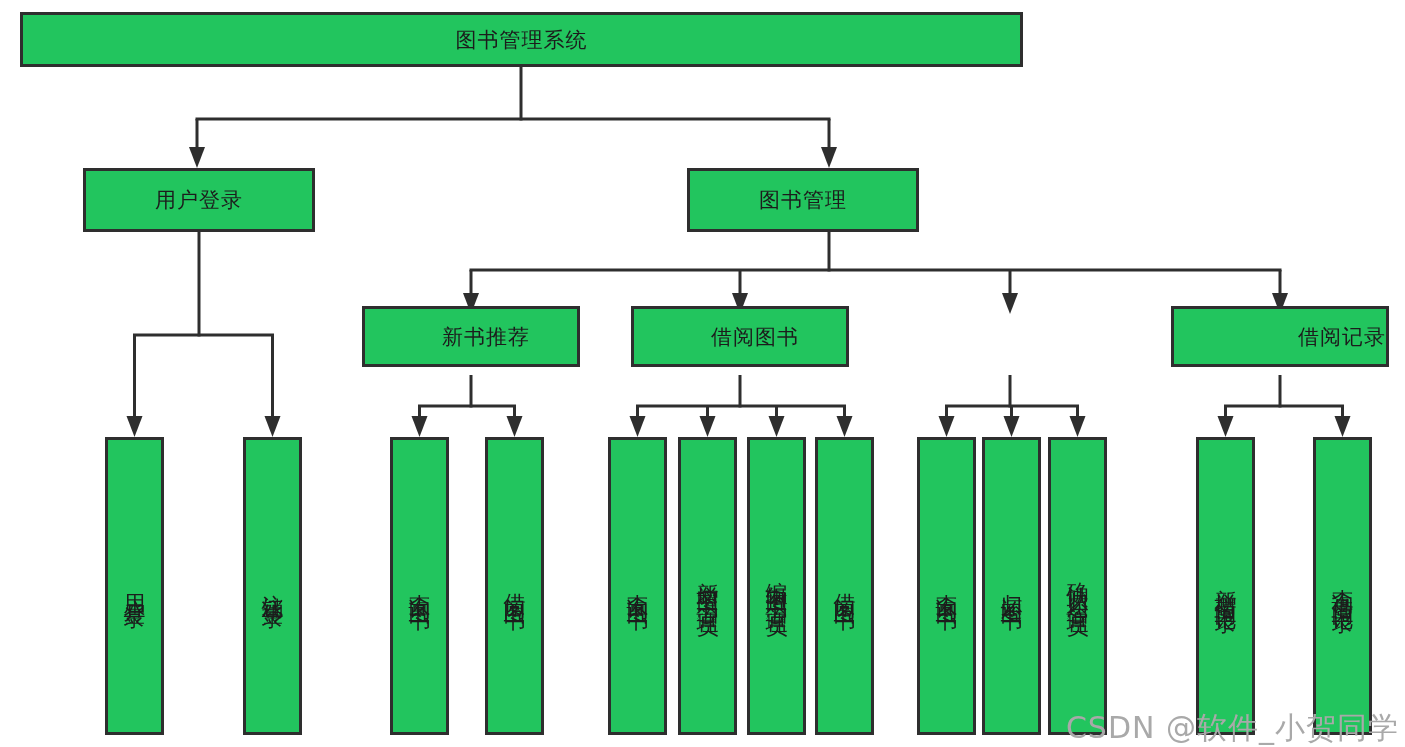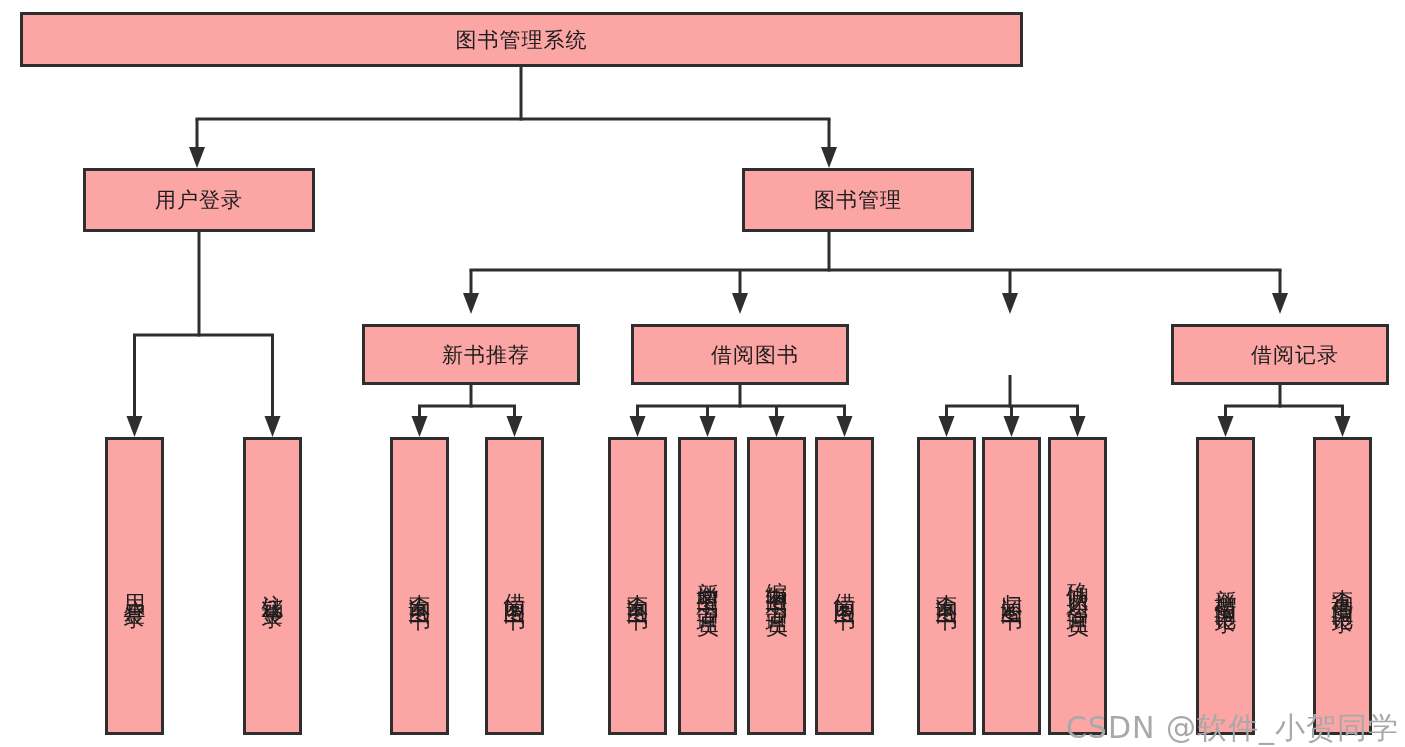--- a/index.html
+++ b/index.html
@@ -16,38 +16,38 @@
     font-family:"DejaVu Sans","Liberation Sans",sans-serif;
     overflow:hidden;
   }
   .connectors{position:absolute;left:0;top:0;width:1405px;height:747px;}
   .connectors line{stroke:var(--line);stroke-width:3;}
   .connectors polygon{fill:var(--line);stroke:none;}
   .box{
     position:absolute;
     box-sizing:border-box;
     border:3px solid var(--line);
-    background:#fca5a5;
+    background:#22c55e;
     display:flex;
     align-items:center;
     justify-content:center;
     color:var(--text);
   }
   .h-box{font-size:21px;letter-spacing:1px;white-space:nowrap;}
   .root-box{left:20px;top:12px;width:1003px;height:55px;}
   .v-box{
     width:59px;height:298px;top:437px;
     writing-mode:vertical-rl;
     text-orientation:mixed;
     font-size:22px;
     letter-spacing:5px;
     line-height:1;
   }
   .lvl2{width:232px;height:64px;top:168px;}
-  .lvl3{width:218px;height:61px;top:324px;padding-left:30px;}
+  .lvl3{width:218px;height:61px;top:306px;padding-left:30px;}
   .watermark{
     position:absolute;
     right:6px;top:708px;
     font-size:30px;
     letter-spacing:1px;
     color:var(--watermark);
     white-space:nowrap;
   }
 </style>
 </head>
@@ -117,31 +117,31 @@
     <polygon points="1334.5,416 1350.5,416 1342.5,437"></polygon>
   </svg>
 
   <div class="box h-box root-box">
     <span>图书管理系统</span>
   </div>
 
   <div class="box h-box lvl2" style="left:83px;">
     <span>用户登录</span>
   </div>
-  <div class="box h-box lvl2" style="left:742px;">
+  <div class="box h-box lvl2" style="left:687px;">
     <span>图书管理</span>
   </div>
 
   <div class="box h-box lvl3" style="left:362px;">
     <span>新书推荐</span>
   </div>
   <div class="box h-box lvl3" style="left:631px;">
     <span>借阅图书</span>
   </div>
-  <div class="box h-box lvl3" style="left:1171px;">
+  <div class="box h-box lvl3" style="left:1171px;justify-content:flex-end;">
     <span>借阅记录</span>
   </div>
 
   <div class="box v-box" style="left:105px;">
     <span>用户登录</span>
   </div>
   <div class="box v-box" style="left:243px;">
     <span>注销登录</span>
   </div>
 

